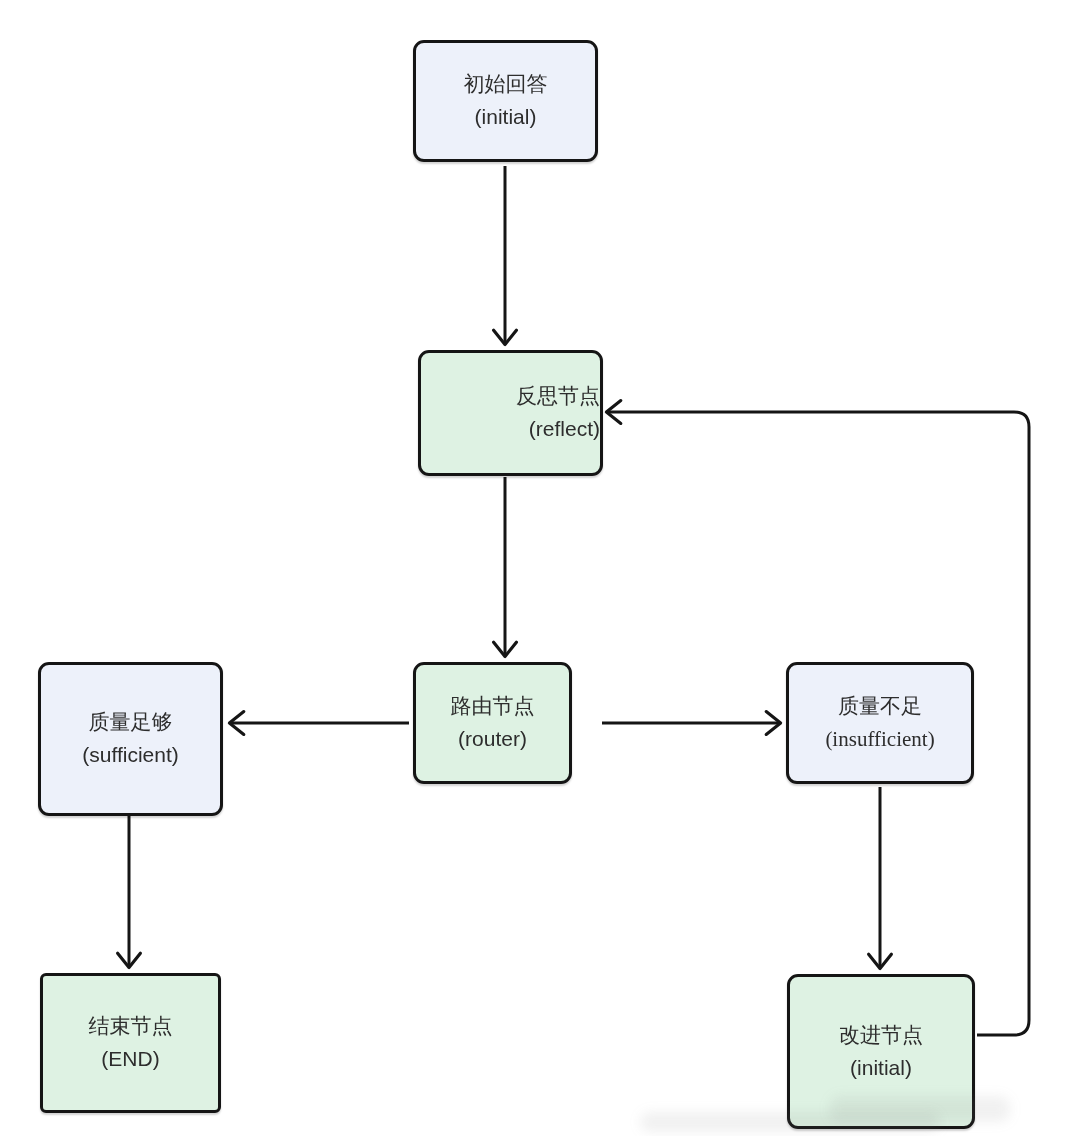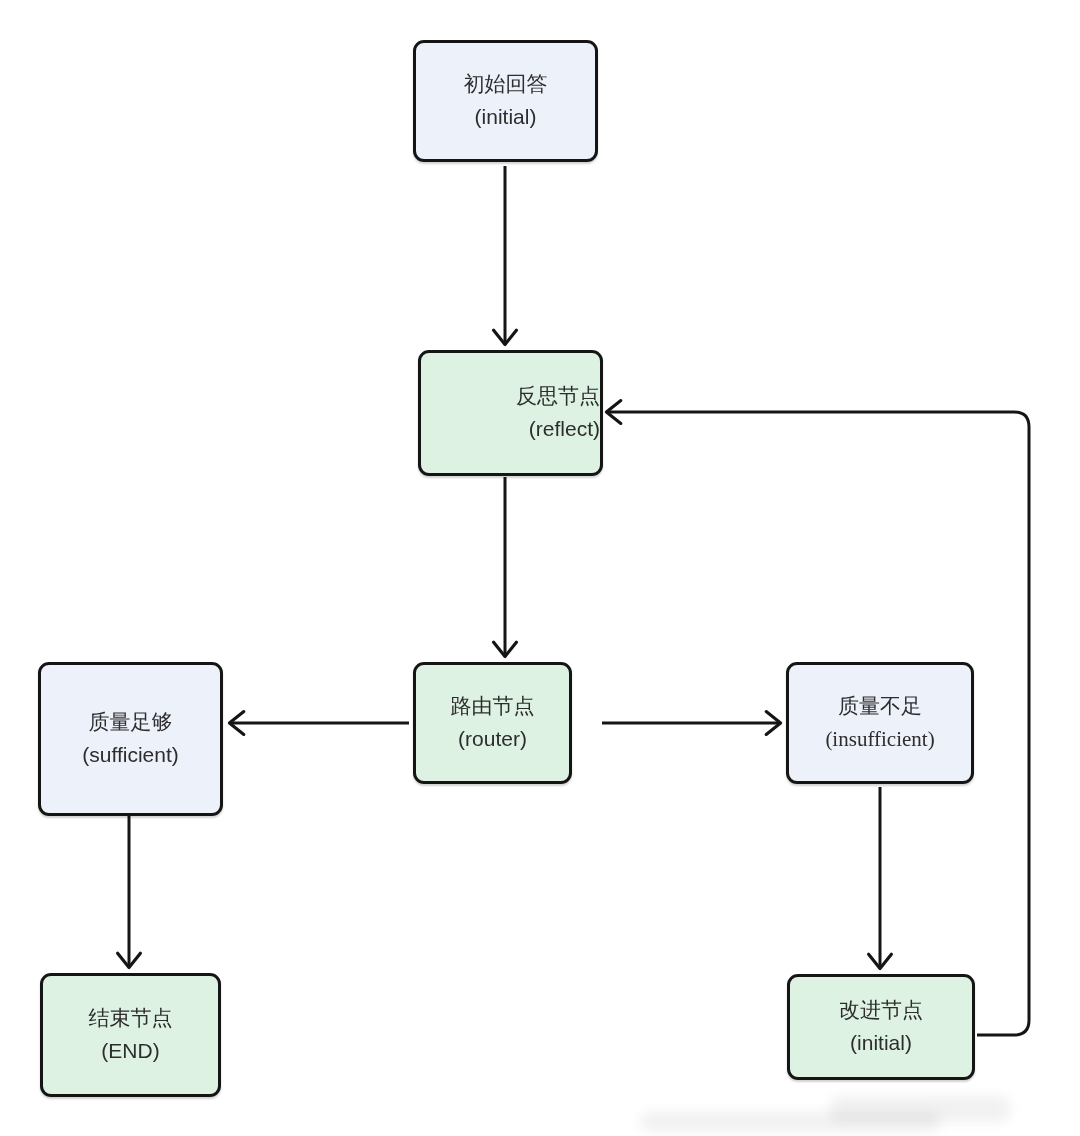--- a/index.html
+++ b/index.html
@@ -39,22 +39,22 @@
     box-shadow: 0 2px 2px rgba(0,0,0,0.18);
   }
   .node-blue  { background: #edf1fa; }
   .node-green { background: #def2e3; }
 
   .node-initial      { left: 413px; top: 40px;  width: 185px; height: 122px; }
   .node-reflect      { left: 418px; top: 350px; width: 185px; height: 126px; align-items: flex-end; }
   .node-router       { left: 413px; top: 662px; width: 159px; height: 122px; }
   .node-sufficient   { left: 38px;  top: 662px; width: 185px; height: 154px; }
   .node-insufficient { left: 786px; top: 662px; width: 188px; height: 122px; font-family: Liberation Serif, serif; }
-  .node-end          { left: 40px;  top: 973px; width: 181px; height: 124px; }
-  .node-improve      { left: 787px; top: 974px; width: 188px; height: 106px; }
+  .node-end          { left: 40px;  top: 973px; width: 181px; height: 140px; border-radius: 6px; }
+  .node-improve      { left: 787px; top: 974px; width: 188px; height: 155px; }
 
   .edge {
     stroke: #151515;
     stroke-width: 3;
     fill: none;
     stroke-linecap: butt;
   }
   .smudge {
     position: absolute;
     background: rgba(120,120,120,0.10);

